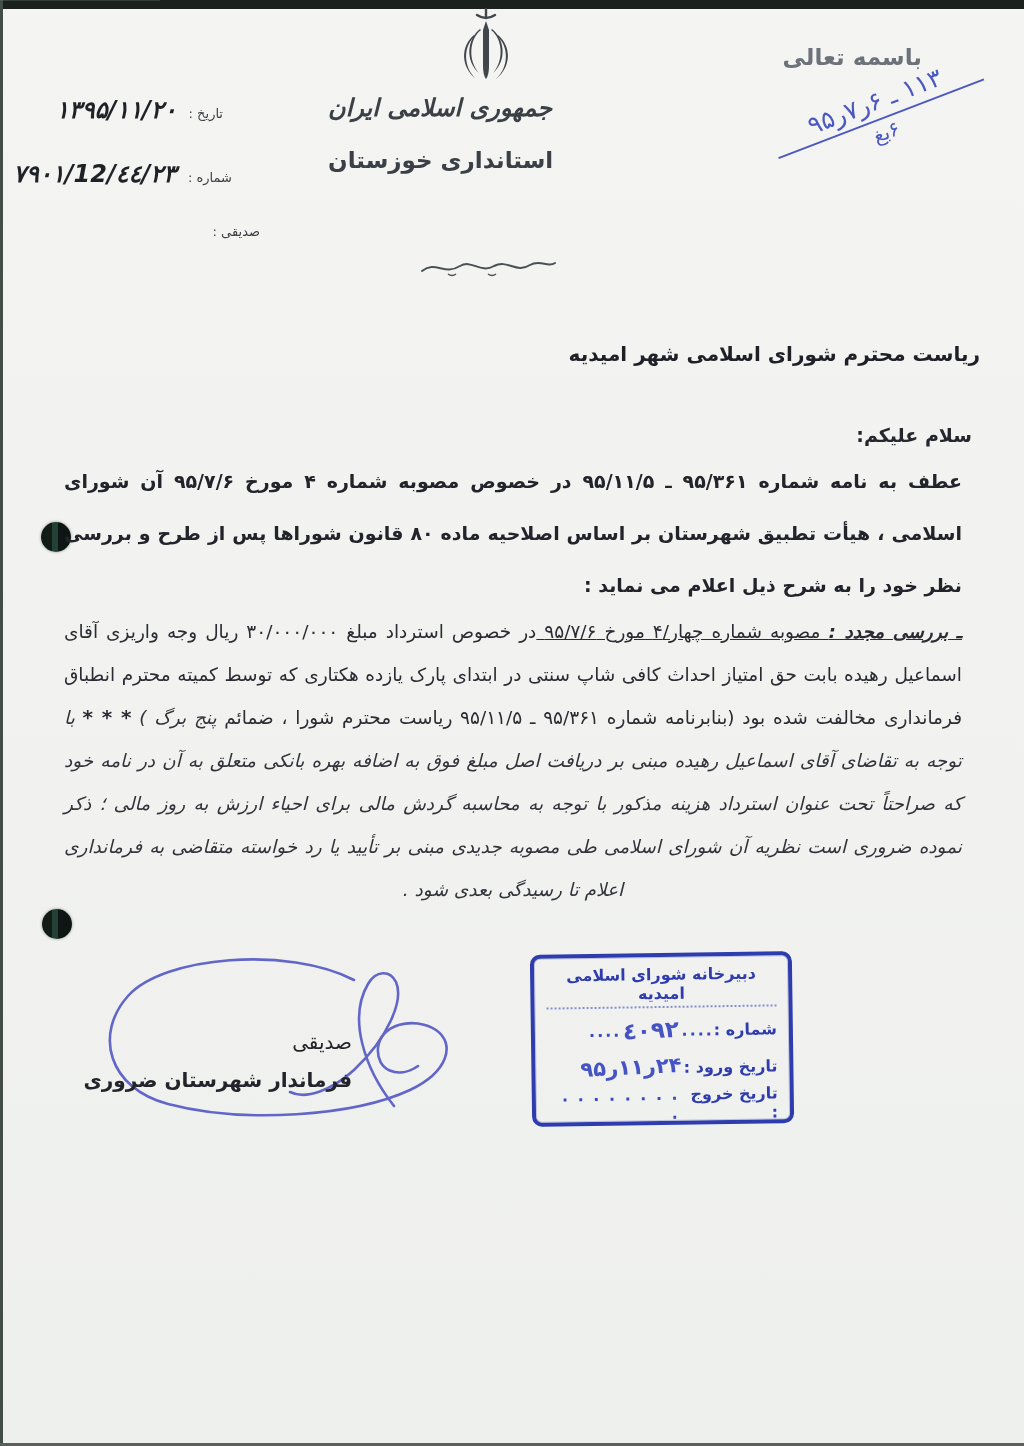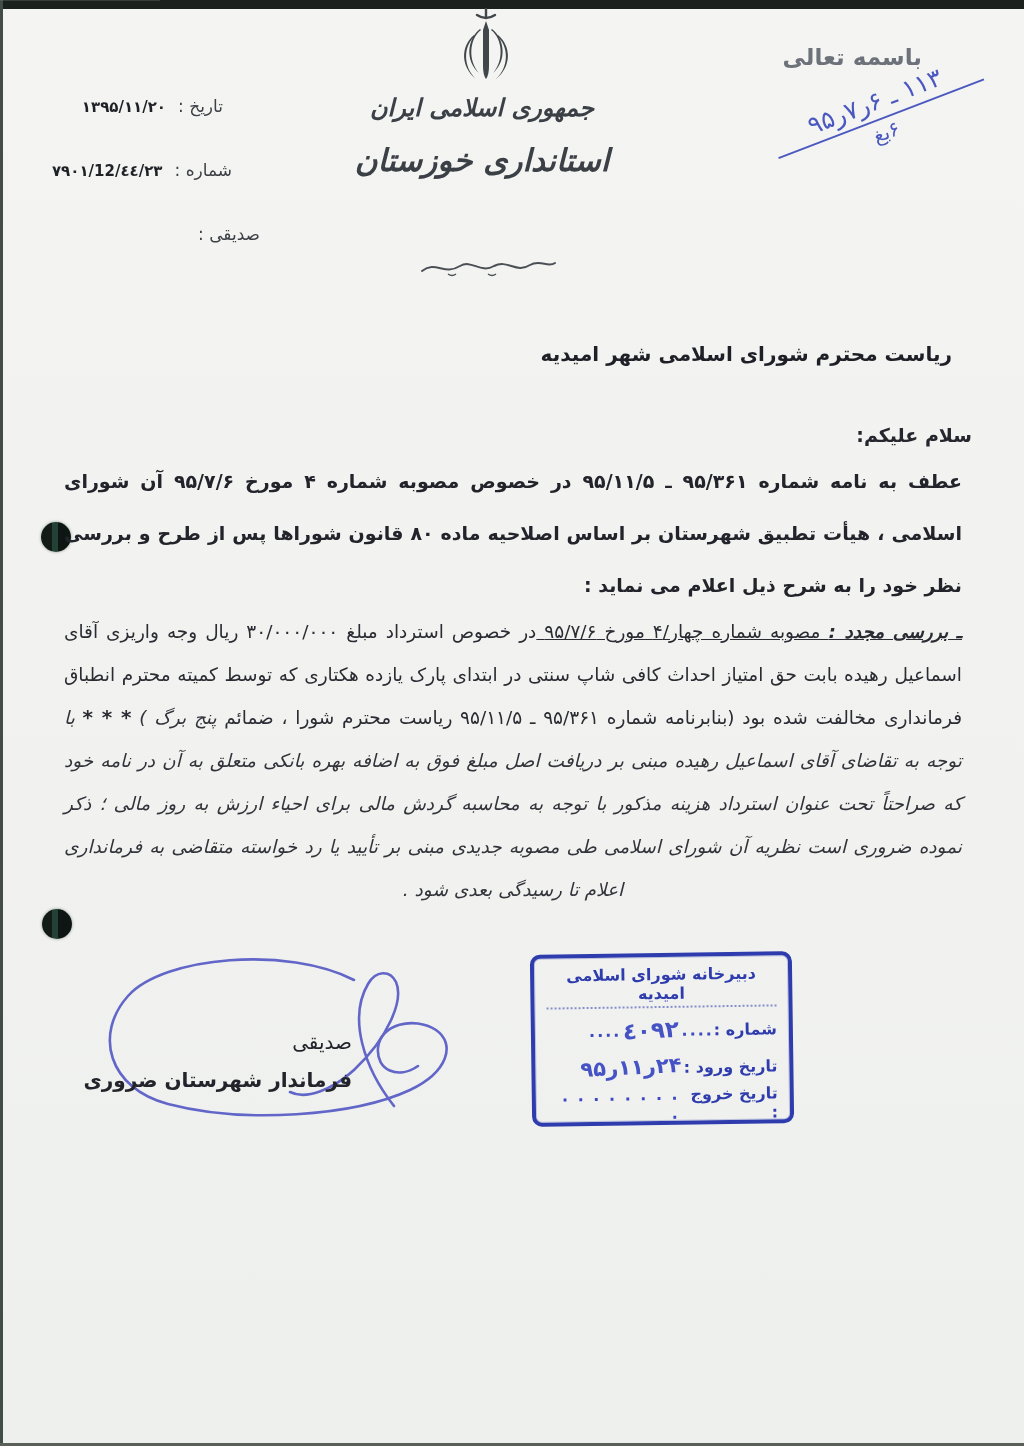--- a/index.html
+++ b/index.html
@@ -21,52 +21,52 @@
     position:absolute; width:30px; height:30px; border-radius:50%;
     background:linear-gradient(90deg,#121b16 0 35%, #234136 35% 55%, #0e1614 55% 100%);
     box-shadow:0 0 3px rgba(40,60,50,.5);
   }
   .hole-1 { left:41px; top:522px; }
   .hole-2 { left:42px; top:909px; }
 
   
   .emblem { position:absolute; left:454px; top:8px; width:64px; height:80px; }
   .letterhead {
-    position:absolute; left:312px; top:84px; width:340px;
-    text-align:center; direction:rtl; color:#3b4046;
+    position:absolute; left:328px; top:84px; width:340px;
+    text-align:left; direction:rtl; color:#3b4046;
   }
   .lh-1 { font-size:24px; font-weight:bold; font-style:italic; line-height:48px; }
-  .lh-2 { font-size:31px; font-weight:bold; font-style:italic; line-height:56px; }
+  .lh-2 { font-size:23px; font-weight:bold; line-height:56px; }
   .lh-3 { font-size:28px; font-weight:bold; font-style:italic; line-height:58px; }
   .flourish { position:absolute; left:418px; top:256px; width:140px; height:24px; }
 
   
   .meta-row { position:absolute; direction:rtl; display:flex; align-items:baseline; gap:12px; }
-  .meta-label { font-size:17px; color:#3c4046; }
-  .meta-value { font-size:15px; font-weight:bold; color:#1e2126; letter-spacing:1px; }
+  .meta-label { font-size:13px; color:#3c4046; }
+  .meta-value { font-size:24px; font-weight:bold; color:#1e2126; letter-spacing:1px;font-style:italic; }
   .row-date   { top:96px;  right:801px; }
   .row-number { top:160px; right:792px; }
   .row-attach { top:224px; right:764px; }
 
   
   .besmele {
     position:absolute; top:44px; left:762px; width:160px;
     direction:rtl; font-size:23px; font-weight:600; color:#6d727a; 
   }
   .hw-note {
     position:absolute; left:758px; top:86px; width:244px;
     transform:rotate(-21deg); transform-origin:center;
     direction:rtl; color:#4b58c0; text-align:center;
   }
   .hw-note-line1 { font-size:25px; border-bottom:2px solid #4b58c0; padding:0 4px 3px; display:inline-block; min-width:220px; }
   .hw-note-line2 { font-size:20px; margin-top:1px; }
 
   
   .recipient {
-    position:absolute; top:342px; right:72px; direction:rtl;
+    position:absolute; top:342px; right:44px; direction:rtl;
     font-size:20px; font-weight:bold; color:#1f2027;
   }
   .greeting {
     position:absolute; top:424px; right:52px; direction:rtl;
     font-size:19px; font-weight:600; color:#26272e;
   }
   .para1 {
     position:absolute; top:455px; right:62px; left:64px; direction:rtl;
     text-align:justify; text-align-last:right;
     font-size:19px; font-weight:600; line-height:52px; color:#23242b;

